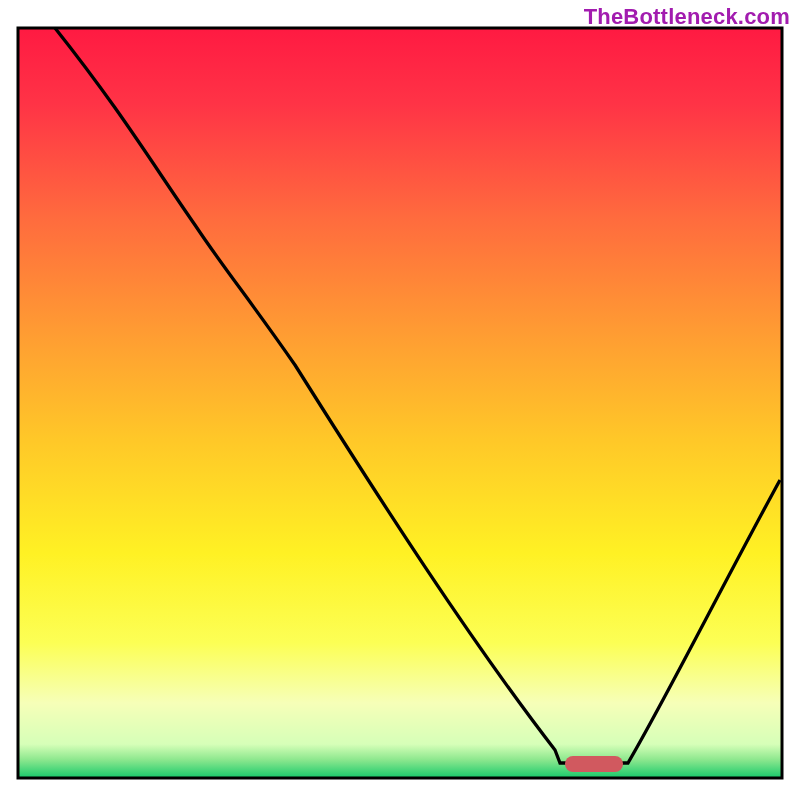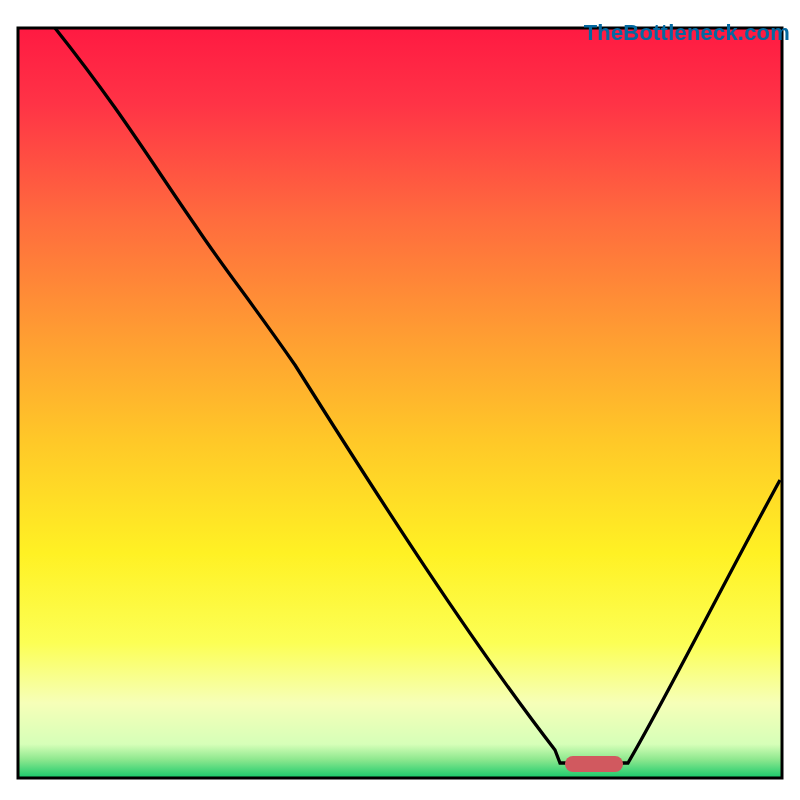--- a/index.html
+++ b/index.html
@@ -10,25 +10,25 @@
     background: #ffffff;
     font-family: Arial, Helvetica, sans-serif;
   }
   .wrap {
     position: relative;
     width: 800px;
     height: 800px;
   }
   .watermark {
     position: absolute;
-    top: 20px;
+    top: 4px;
     right: 10px;
     font-size: 22px;
     font-weight: 600;
-    color: #0369a1;
+    color: #a21caf;
     letter-spacing: 0.2px;
   }
   svg {
     display: block;
   }
 </style>
 </head>
 <body>
 <div class="wrap">
   <div class="watermark">TheBottleneck.com</div>

